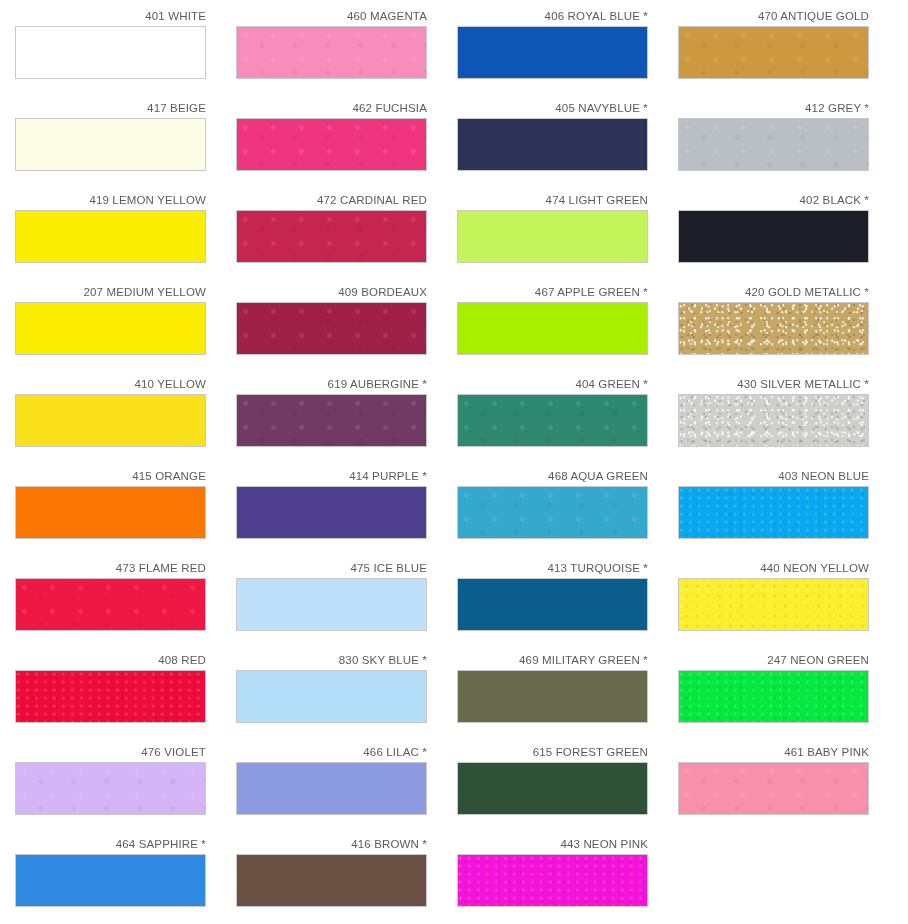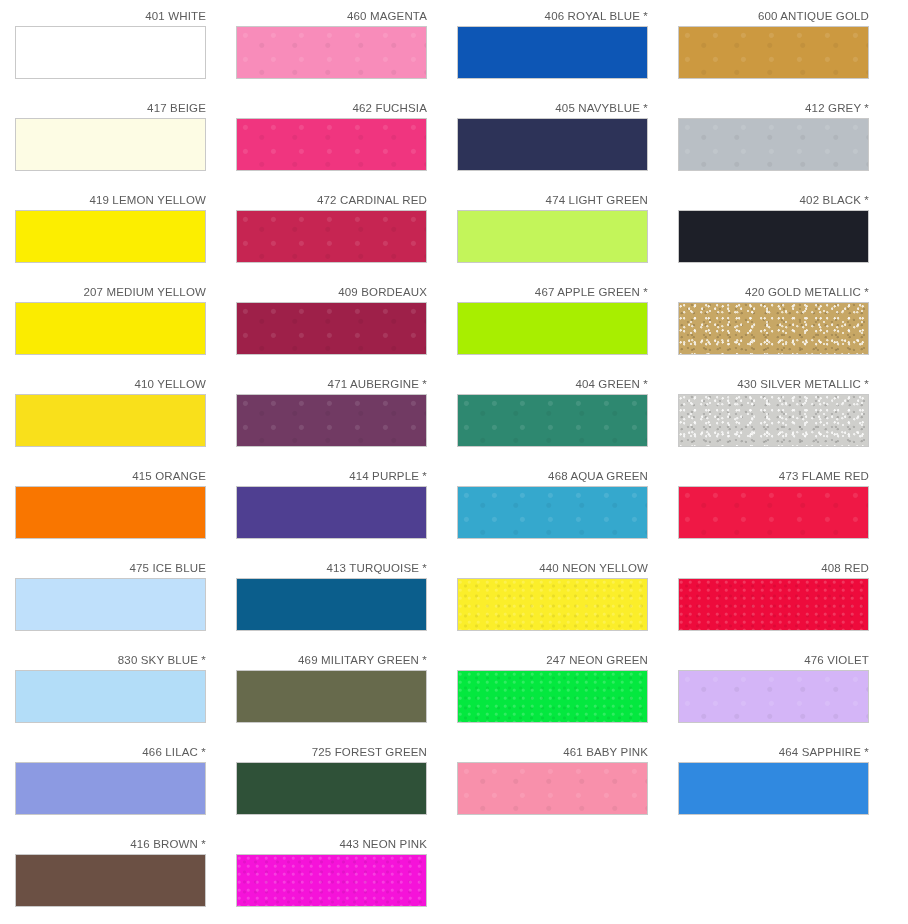--- a/index.html
+++ b/index.html
@@ -97,21 +97,21 @@
       <div class="swatch-label">460 MAGENTA</div>
       <div class="swatch-chip" style="background: rgb(248, 140, 186);">
         <div class="tex tex-soft"></div>
       </div>
     </div>
     <div class="swatch-cell">
       <div class="swatch-label">406 ROYAL BLUE *</div>
       <div class="swatch-chip" style="background: rgb(13, 86, 181);"></div>
     </div>
     <div class="swatch-cell">
-      <div class="swatch-label">600 ANTIQUE GOLD</div>
+      <div class="swatch-label">470 ANTIQUE GOLD</div>
       <div class="swatch-chip" style="background: rgb(204, 153, 64);">
         <div class="tex tex-soft"></div>
       </div>
     </div>
     <div class="swatch-cell">
       <div class="swatch-label">417 BEIGE</div>
       <div class="swatch-chip" style="background: rgb(253, 252, 228);"></div>
     </div>
     <div class="swatch-cell">
       <div class="swatch-label">462 FUCHSIA</div>
@@ -165,21 +165,21 @@
       <div class="swatch-label">420 GOLD METALLIC *</div>
       <div class="swatch-chip" style="background: rgb(199, 167, 101);">
         <div class="tex tex-metallic"></div>
       </div>
     </div>
     <div class="swatch-cell">
       <div class="swatch-label">410 YELLOW</div>
       <div class="swatch-chip" style="background: rgb(249, 224, 27);"></div>
     </div>
     <div class="swatch-cell">
-      <div class="swatch-label">471 AUBERGINE *</div>
+      <div class="swatch-label">619 AUBERGINE *</div>
       <div class="swatch-chip" style="background: rgb(113, 58, 99);">
         <div class="tex tex-soft"></div>
       </div>
     </div>
     <div class="swatch-cell">
       <div class="swatch-label">404 GREEN *</div>
       <div class="swatch-chip" style="background: rgb(46, 136, 112);">
         <div class="tex tex-soft"></div>
       </div>
     </div>
@@ -197,20 +197,26 @@
       <div class="swatch-label">414 PURPLE *</div>
       <div class="swatch-chip" style="background: rgb(79, 63, 145);"></div>
     </div>
     <div class="swatch-cell">
       <div class="swatch-label">468 AQUA GREEN</div>
       <div class="swatch-chip" style="background: rgb(53, 168, 205);">
         <div class="tex tex-soft"></div>
       </div>
     </div>
     <div class="swatch-cell">
+      <div class="swatch-label">403 NEON BLUE</div>
+      <div class="swatch-chip" style="background: rgb(8, 168, 240);">
+        <div class="tex tex-noise"></div>
+      </div>
+    </div>
+    <div class="swatch-cell">
       <div class="swatch-label">473 FLAME RED</div>
       <div class="swatch-chip" style="background: rgb(239, 24, 69);">
         <div class="tex tex-soft"></div>
       </div>
     </div>
     <div class="swatch-cell">
       <div class="swatch-label">475 ICE BLUE</div>
       <div class="swatch-chip" style="background: rgb(191, 224, 251);"></div>
     </div>
     <div class="swatch-cell">
@@ -247,21 +253,21 @@
       <div class="swatch-label">476 VIOLET</div>
       <div class="swatch-chip" style="background: rgb(212, 181, 247);">
         <div class="tex tex-soft"></div>
       </div>
     </div>
     <div class="swatch-cell">
       <div class="swatch-label">466 LILAC *</div>
       <div class="swatch-chip" style="background: rgb(140, 154, 226);"></div>
     </div>
     <div class="swatch-cell">
-      <div class="swatch-label">725 FOREST GREEN</div>
+      <div class="swatch-label">615 FOREST GREEN</div>
       <div class="swatch-chip" style="background: rgb(47, 81, 56);"></div>
     </div>
     <div class="swatch-cell">
       <div class="swatch-label">461 BABY PINK</div>
       <div class="swatch-chip" style="background: rgb(248, 144, 171);">
         <div class="tex tex-soft"></div>
       </div>
     </div>
     <div class="swatch-cell">
       <div class="swatch-label">464 SAPPHIRE *</div>

